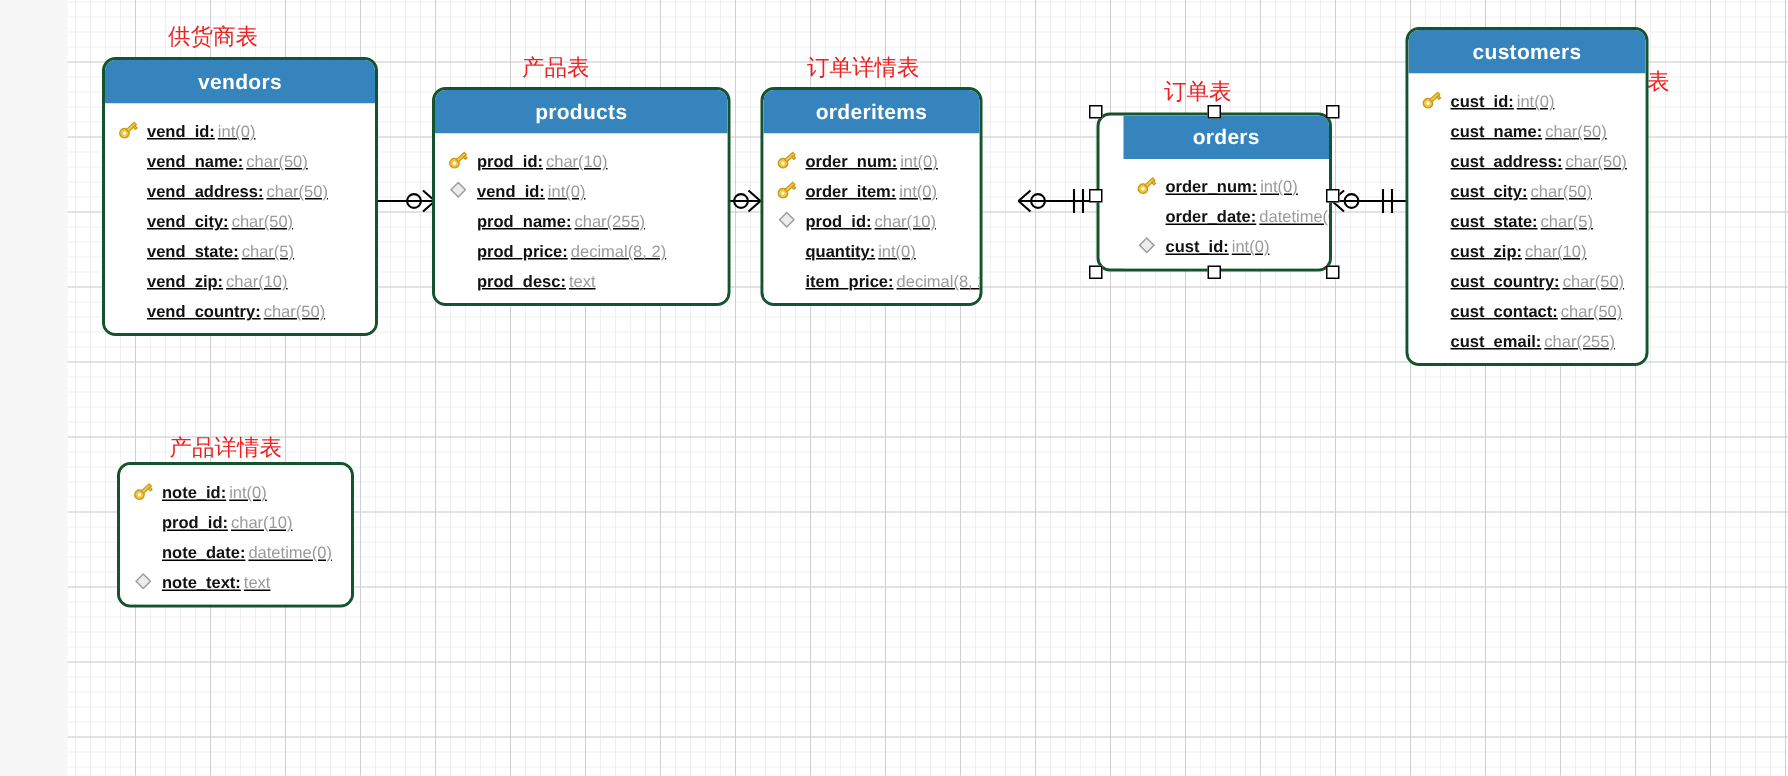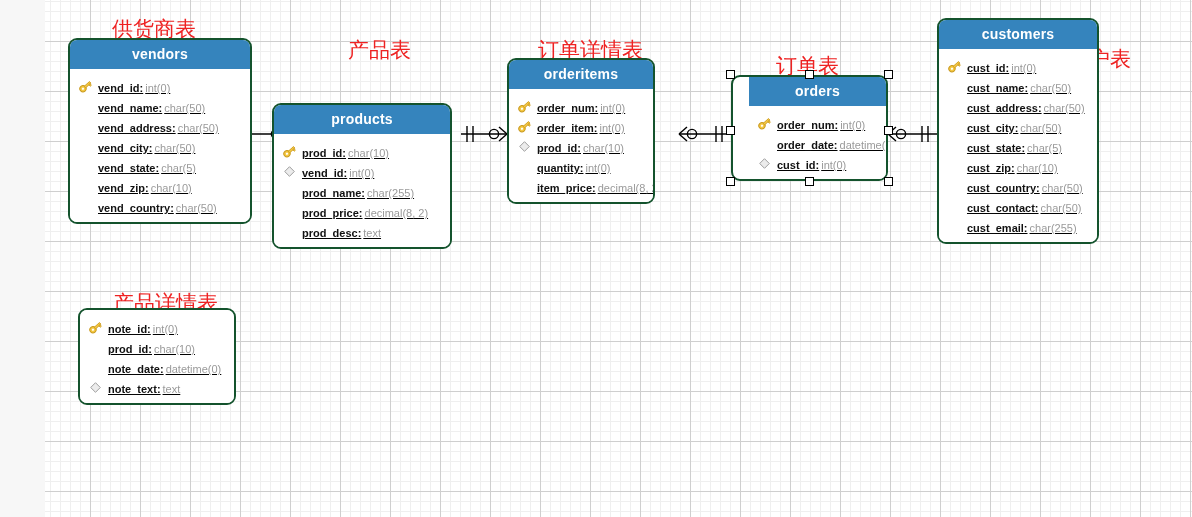--- a/index.html
+++ b/index.html
@@ -89,21 +89,21 @@
 
   
   .icon-key svg { position: absolute; left: 0; top: 1px; }
   
   .icon-diamond svg { position: absolute; left: 2px; top: 3px; }
 
   
   .annot {
     position: absolute;
     color: #ee2222;
-    font-size: 21px;
+    font-size: 15px;
     white-space: nowrap;
     font-family: Liberation Sans, sans-serif;
   }
 
   
   .rel { position: absolute; }
   .rel svg { display: block; overflow: visible; }
 
   
   .handle {
@@ -215,21 +215,21 @@
           <span class="field-type">char(10)</span>
         </div>
         <div class="field">
           <span class="field-icon"></span>
           <span class="field-name">vend_country:</span>
           <span class="field-type">char(50)</span>
         </div>
       </div>
   </div>
 
-  <div class="entity" id="entity-products" style="left:272px; top:58px; width:180px;margin-top:45px;">
+  <div class="entity" id="entity-products" style="left:288px; top:58px; width:199px;">
     <div class="entity-header">products</div>
     <div class="entity-body">
         <div class="field">
           <span class="field-icon icon-key">
             <svg width="15" height="15" viewBox="0 0 15 15">
               <g transform="rotate(-42 7.5 7.5)">
                 <circle cx="4.1" cy="7.5" r="3.1" fill="#f5c842" stroke="#c9991c" stroke-width="1"></circle>
                 <circle cx="4.1" cy="7.5" r="1.1" fill="#ffffff"></circle>
                 <rect x="6.6" y="6.5" width="7.2" height="2.1" fill="#f5c842" stroke="#c9991c" stroke-width="0.8"></rect>
                 <rect x="11.2" y="8.4" width="1.5" height="2.1" fill="#f5c842" stroke="#c9991c" stroke-width="0.8"></rect>

